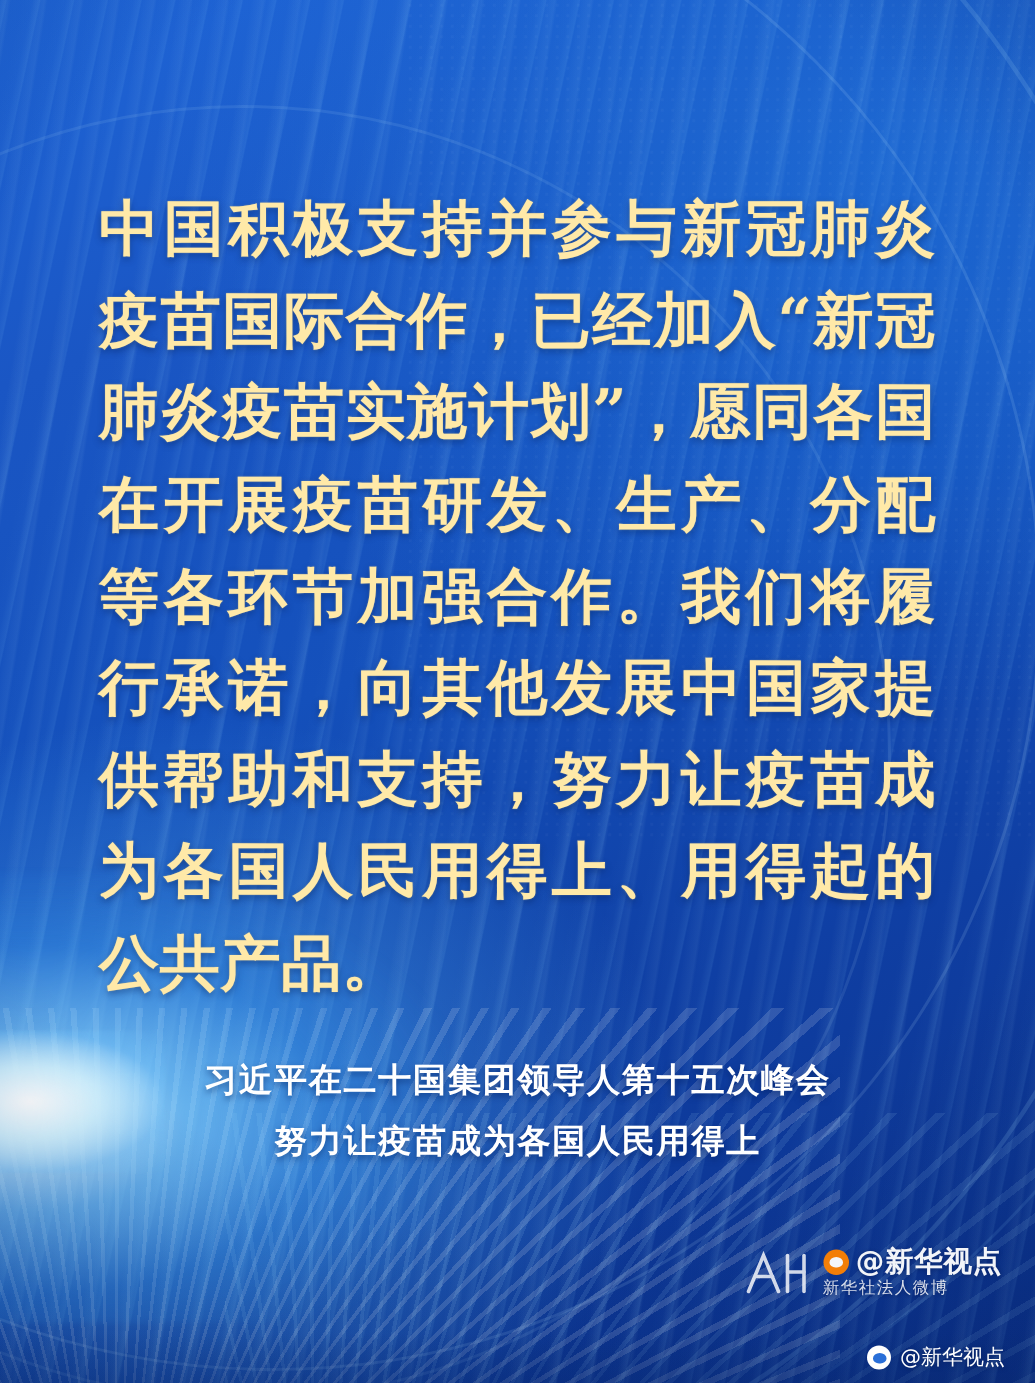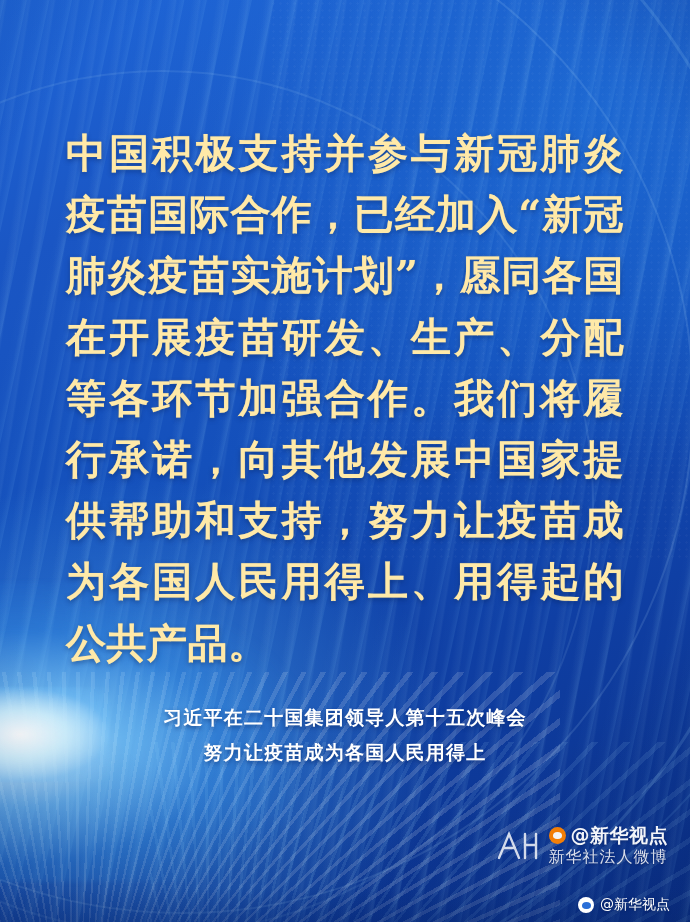--- a/index.html
+++ b/index.html
@@ -146,21 +146,21 @@
 
   .attribution {
     margin-top: auto;
     margin-bottom: 0;
     position: absolute;
     left: 0; right: 0;
     top: 700px;
     text-align: center;
     color: #ffffff;
     font-weight: 700;
-    font-size: 19px;
+    font-size: 22px;
     line-height: 1.85;
     letter-spacing: 1.2px;
     text-shadow: 0 2px 4px rgba(0,30,90,0.55);
     font-family: "DejaVu Serif", "Liberation Serif", serif;
   }
 
   
   .watermark {
     position: absolute;
     right: 22px;
@@ -187,21 +187,21 @@
     font-weight: 700;
     letter-spacing: 0.5px;
     font-family: "DejaVu Sans", "Liberation Sans", sans-serif;
     text-shadow: 0 1px 3px rgba(0,20,70,0.5);
     display: flex;
     align-items: center;
     gap: 5px;
   }
   .wm-sub {
     color: rgba(255,255,255,0.88);
-    font-size: 16px;
+    font-size: 11px;
     letter-spacing: 1px;
     font-family: Liberation Serif, serif;
     text-shadow: 0 1px 2px rgba(0,20,70,0.5);
   }
   .weibo-badge {
     display: inline-block;
     width: 17px; height: 17px;
     border-radius: 50%;
     background: #ff8200;
     position: relative;

